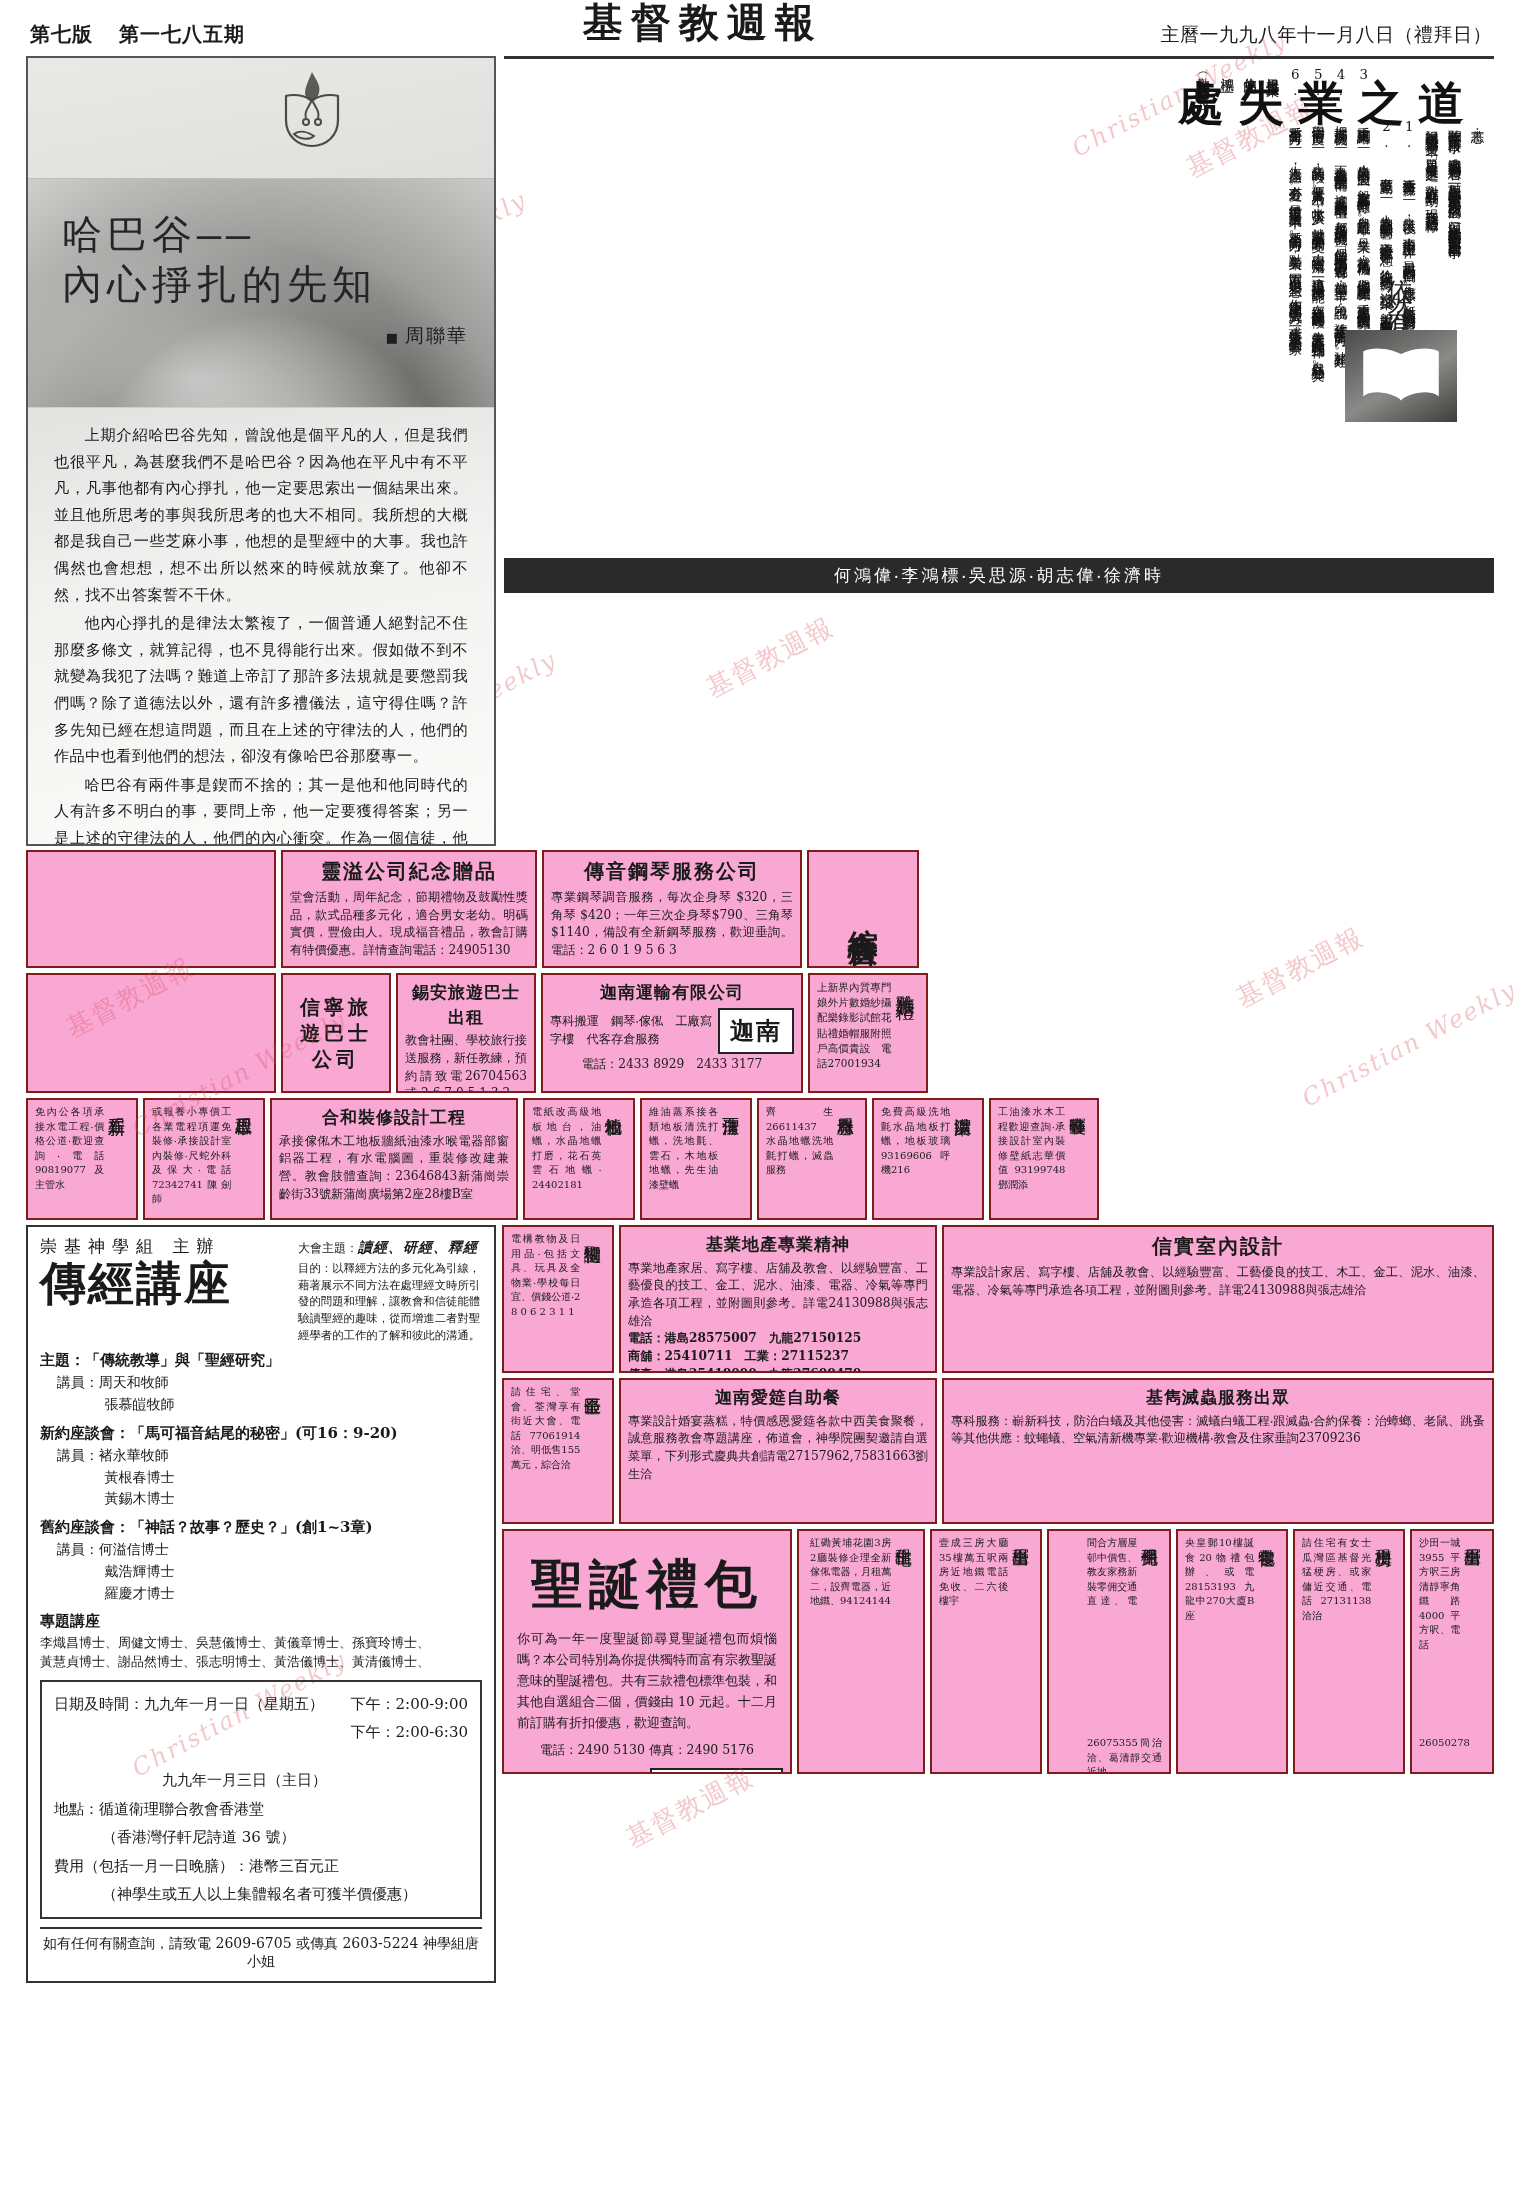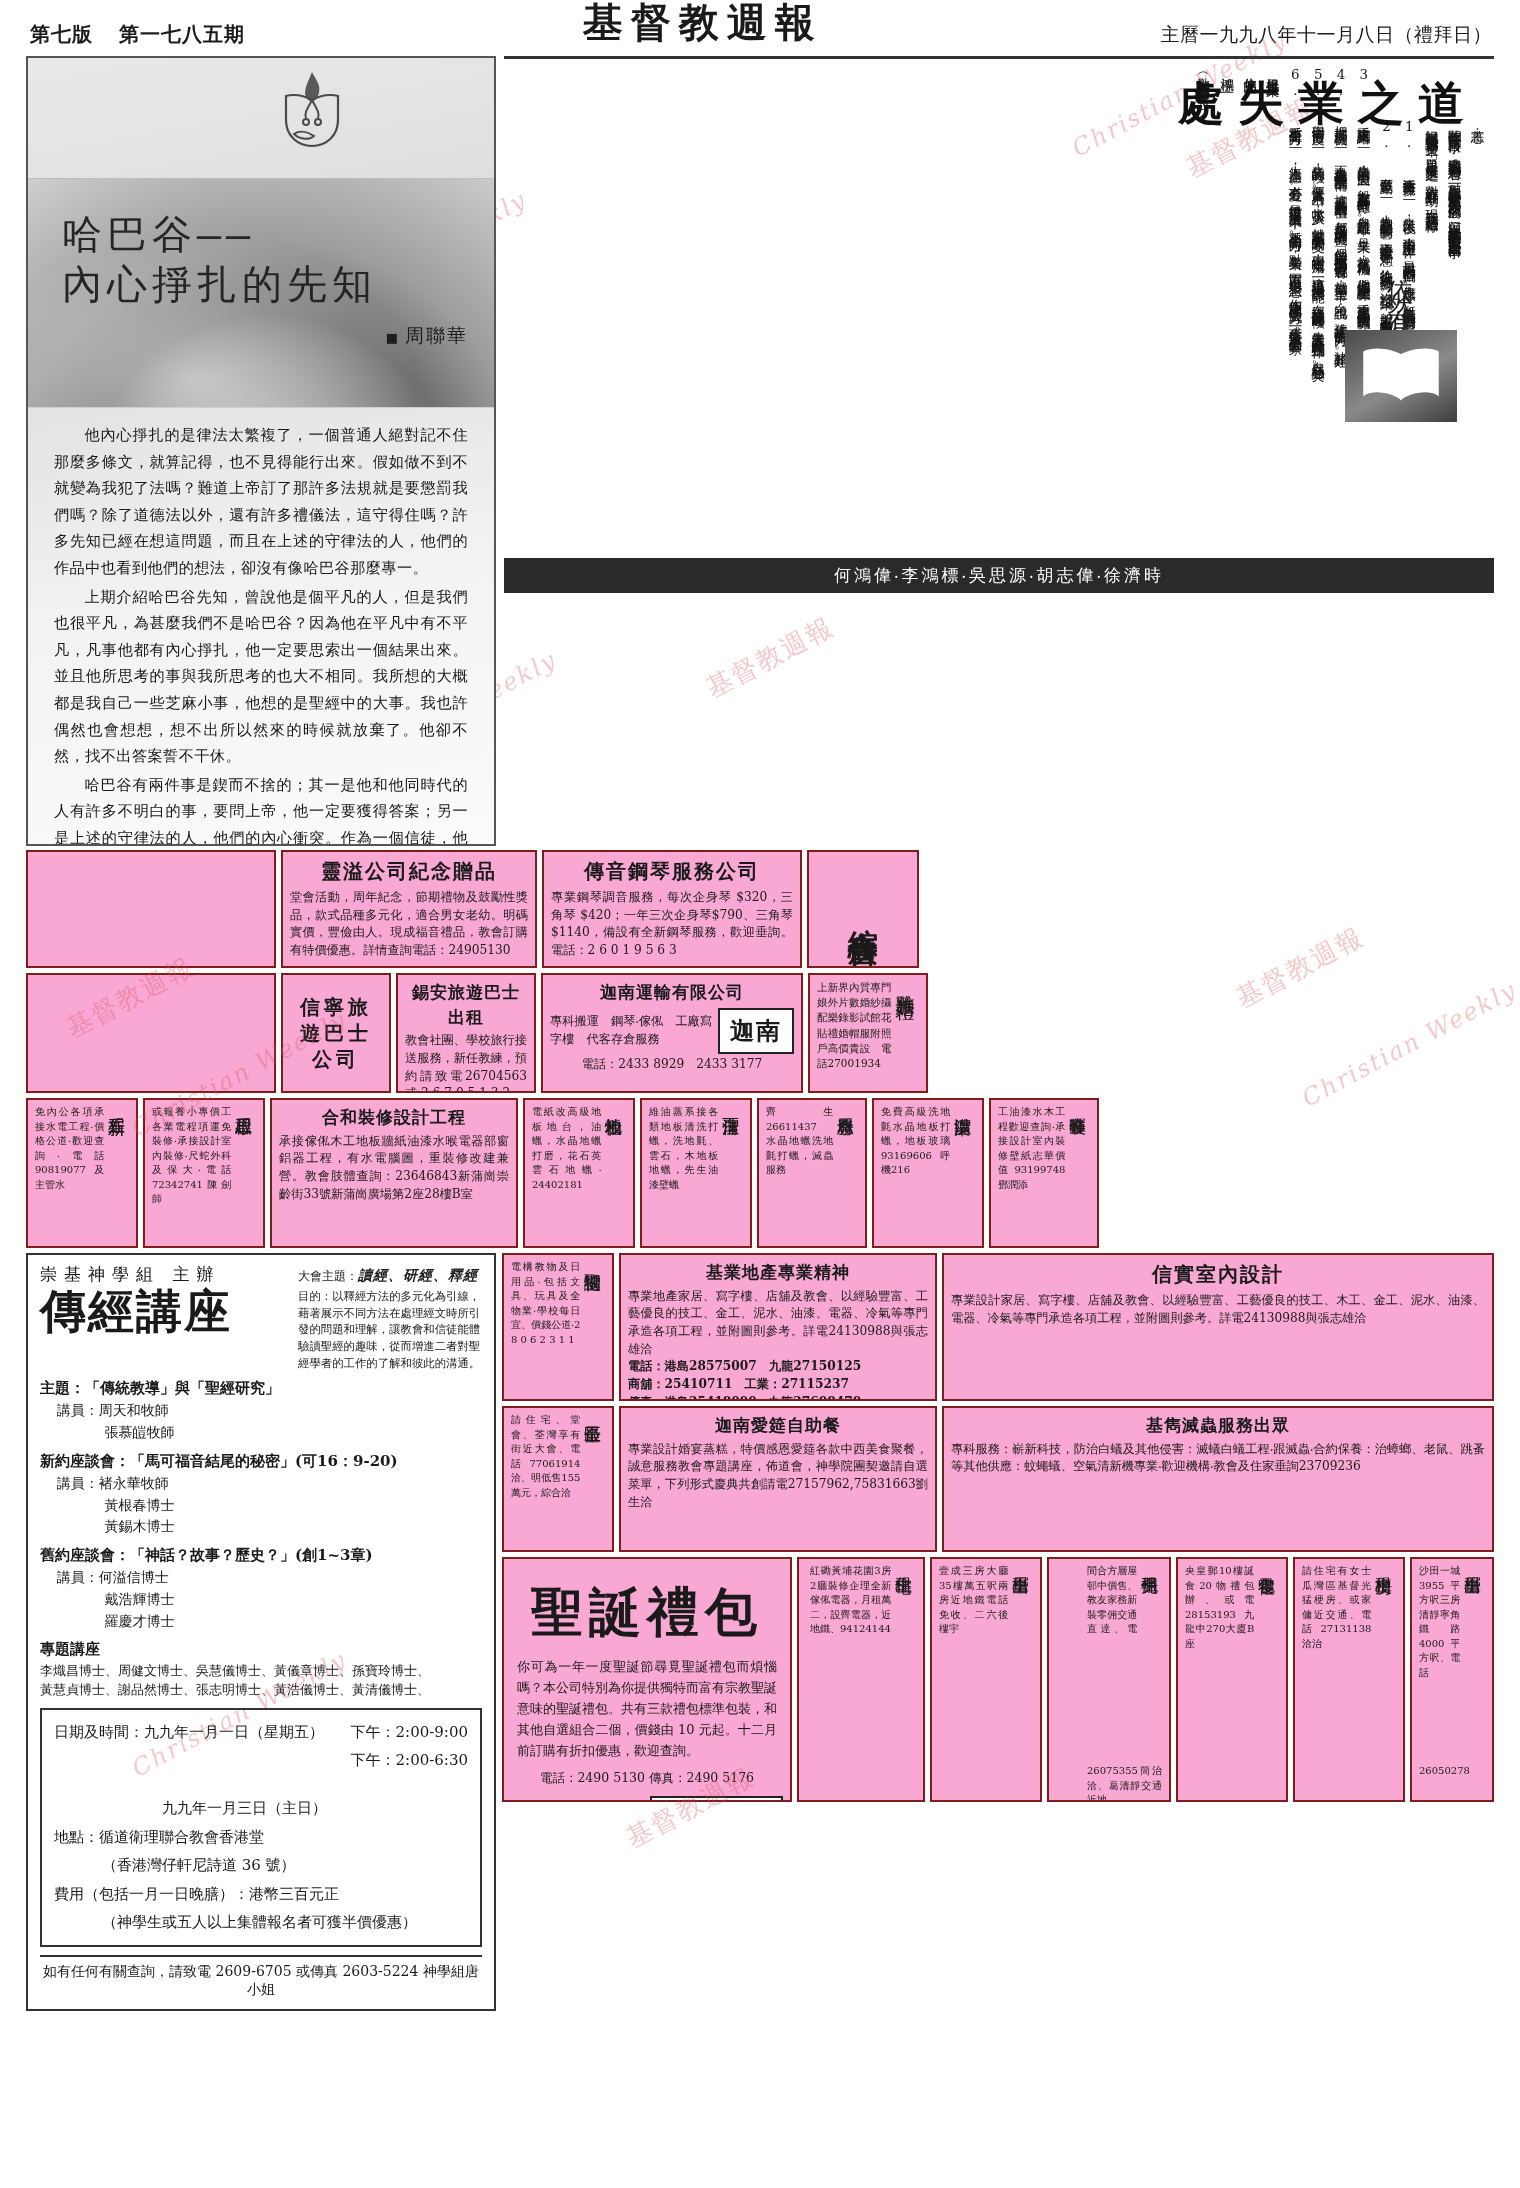--- a/index.html
+++ b/index.html
@@ -204,22 +204,22 @@
 
       <div class="feature-hero">
         <div class="hero-title">
           <span>哈巴谷——</span>
           <span class="l2">內心掙扎的先知</span>
         </div>
         <div class="byline">周聯華</div>
       </div>
 
       <div class="feature-body">
+        <p>上期介紹哈巴谷先知，曾說他是個平凡的人，但是我們也很平凡，為甚麼我們不是哈巴谷？因為他在平凡中有不平凡，凡事他都有內心掙扎，他一定要思索出一個結果出來。並且他所思考的事與我所思考的也大不相同。我所想的大概都是我自己一些芝麻小事，他想的是聖經中的大事。我也許偶然也會想想，想不出所以然來的時候就放棄了。他卻不然，找不出答案誓不干休。</p>
         <p>他內心掙扎的是律法太繁複了，一個普通人絕對記不住那麼多條文，就算記得，也不見得能行出來。假如做不到不就變為我犯了法嗎？難道上帝訂了那許多法規就是要懲罰我們嗎？除了道德法以外，還有許多禮儀法，這守得住嗎？許多先知已經在想這問題，而且在上述的守律法的人，他們的作品中也看到他們的想法，卻沒有像哈巴谷那麼專一。</p>
-        <p>上期介紹哈巴谷先知，曾說他是個平凡的人，但是我們也很平凡，為甚麼我們不是哈巴谷？因為他在平凡中有不平凡，凡事他都有內心掙扎，他一定要思索出一個結果出來。並且他所思考的事與我所思考的也大不相同。我所想的大概都是我自己一些芝麻小事，他想的是聖經中的大事。我也許偶然也會想想，想不出所以然來的時候就放棄了。他卻不然，找不出答案誓不干休。</p>
         <p>哈巴谷有兩件事是鍥而不捨的；其一是他和他同時代的人有許多不明白的事，要問上帝，他一定要獲得答案；另一是上述的守律法的人，他們的內心衝突。作為一個信徒，他認為上帝一定會回答；作為虔誠而守法的百姓，他也知道上帝一定會指示。</p>
 
       </div>
 
     </div>
 
     <div class="vert-wrap">
       <div class="vert-article">
         <div class="vert-head">處失業之道</div>
         <div class="vcols">
@@ -288,21 +288,21 @@
         </div>
         <p style="text-align:center;margin-top:2px;">電話：2433 8929　2433 3177</p>
       </div>
       <div class="ad" style="width:120px;font-size:10.5px;">
         <div style="float:right;font-size:19px;letter-spacing:2px;writing-mode:vertical-rl;text-orientation:upright;height:100px;">雅歌婚禮</div>
         <p>上新界內質專門娘外片數婚紗攝配樂錄影試館花貼禮婚帽服附照戶高價貴設　電話27001934</p>
       </div>
       <div style="flex:1;"></div>
     </div>
 
-    <div class="adrow" style="height:150px;">
+    <div class="adrow" style="height:122px;">
       <div class="ad" style="width:112px;font-size:10px;">
         <span style="float:right;font-size:17px;writing-mode:vertical-rl;text-orientation:upright;height:100px;">新新工程</span>
         <p>免內公各項承接水電工程‧價格公道‧歡迎查詢‧電話90819077 及主管水</p>
       </div>
       <div class="ad" style="width:122px;font-size:10px;">
         <span style="float:right;font-size:17px;writing-mode:vertical-rl;text-orientation:upright;height:100px;">啟思工程</span>
         <p>或報養小專價工各業電程項運免裝修‧承接設計室內裝修‧尺蛇外科及保大‧電話72342741陳劍師</p>
       </div>
       <div class="ad" style="width:248px;">
         <h3 class="sm">合和裝修設計工程</h3>

